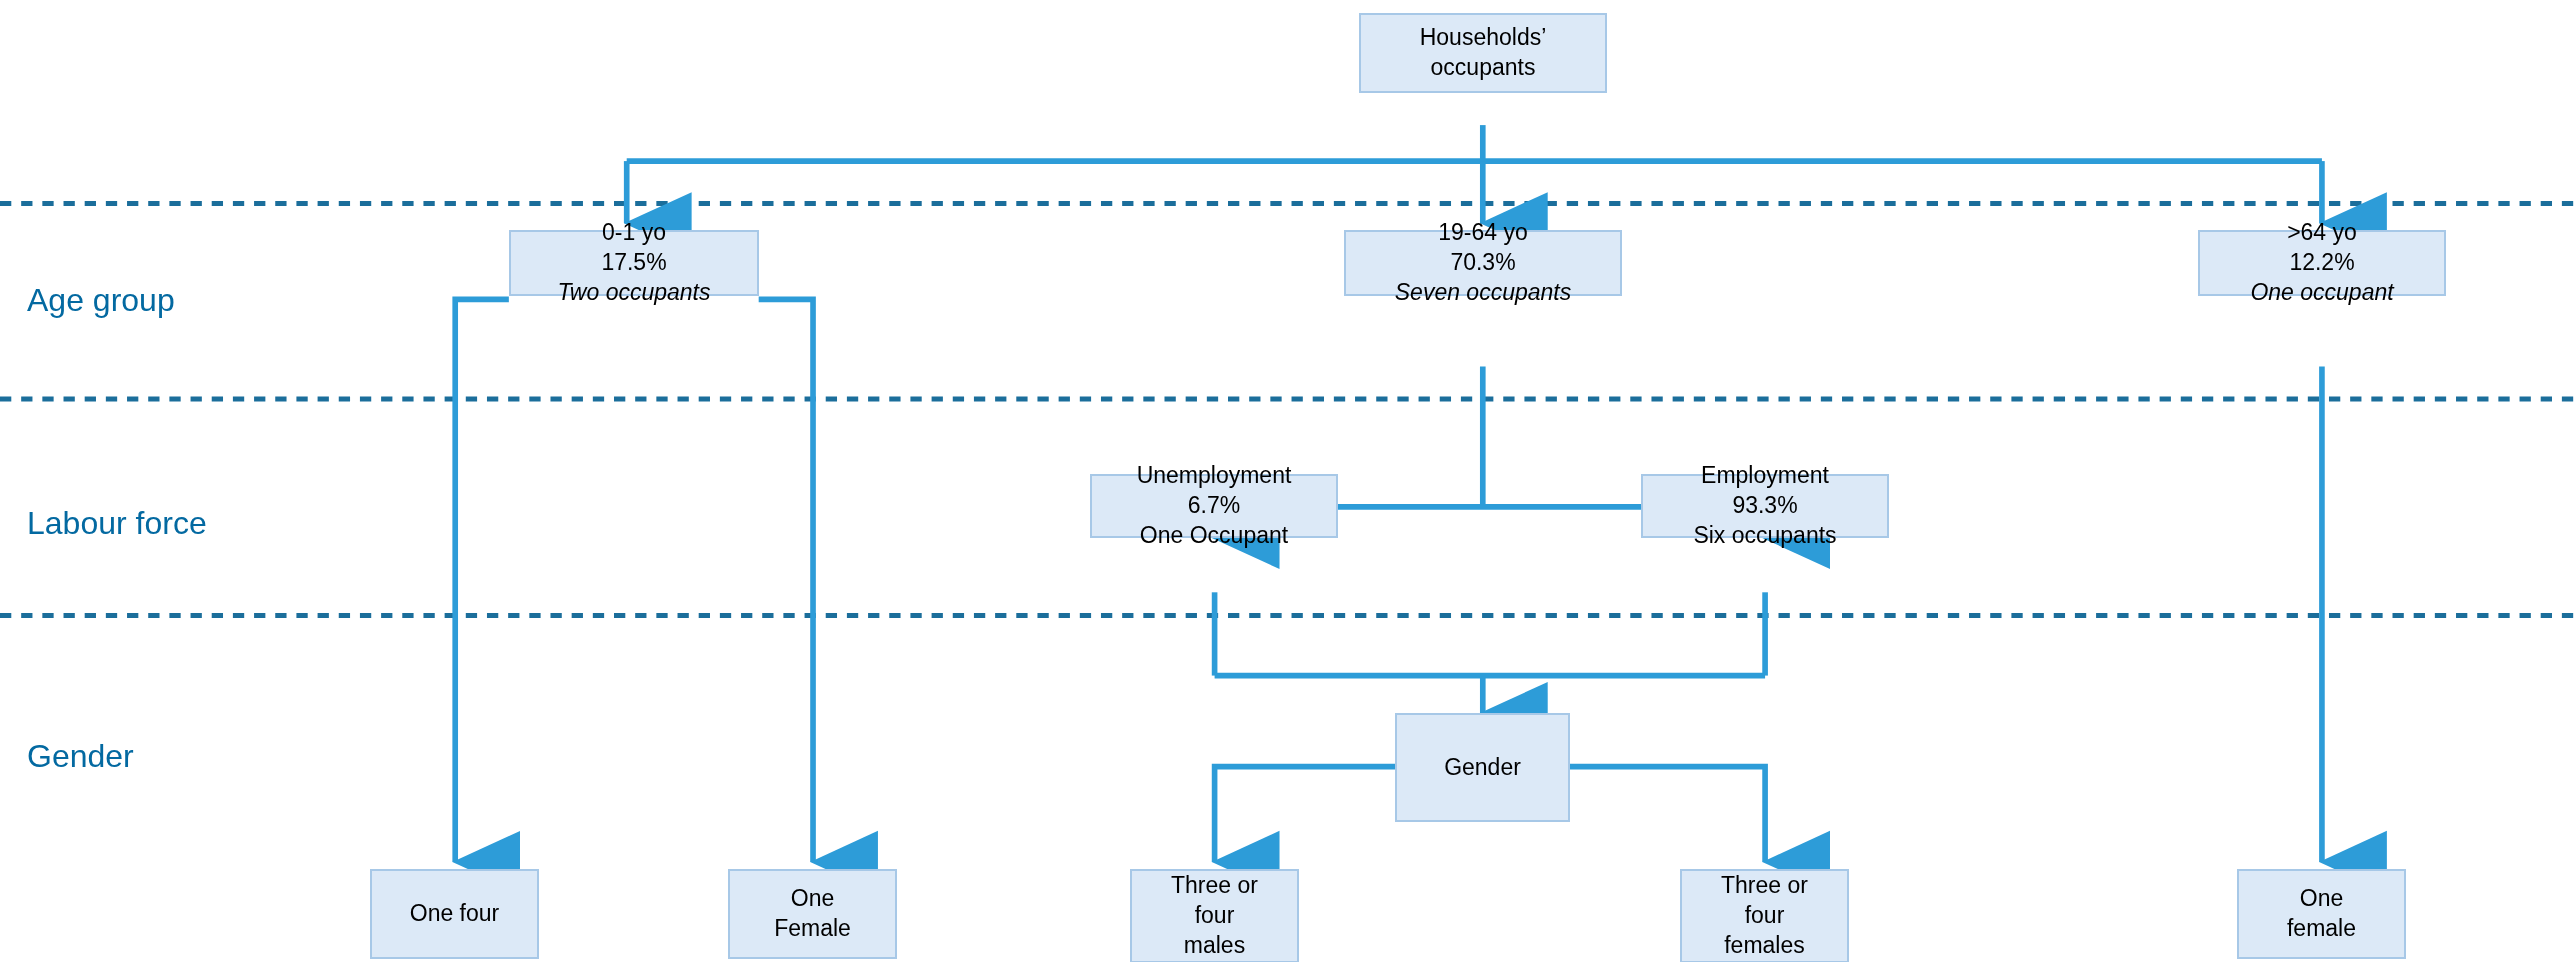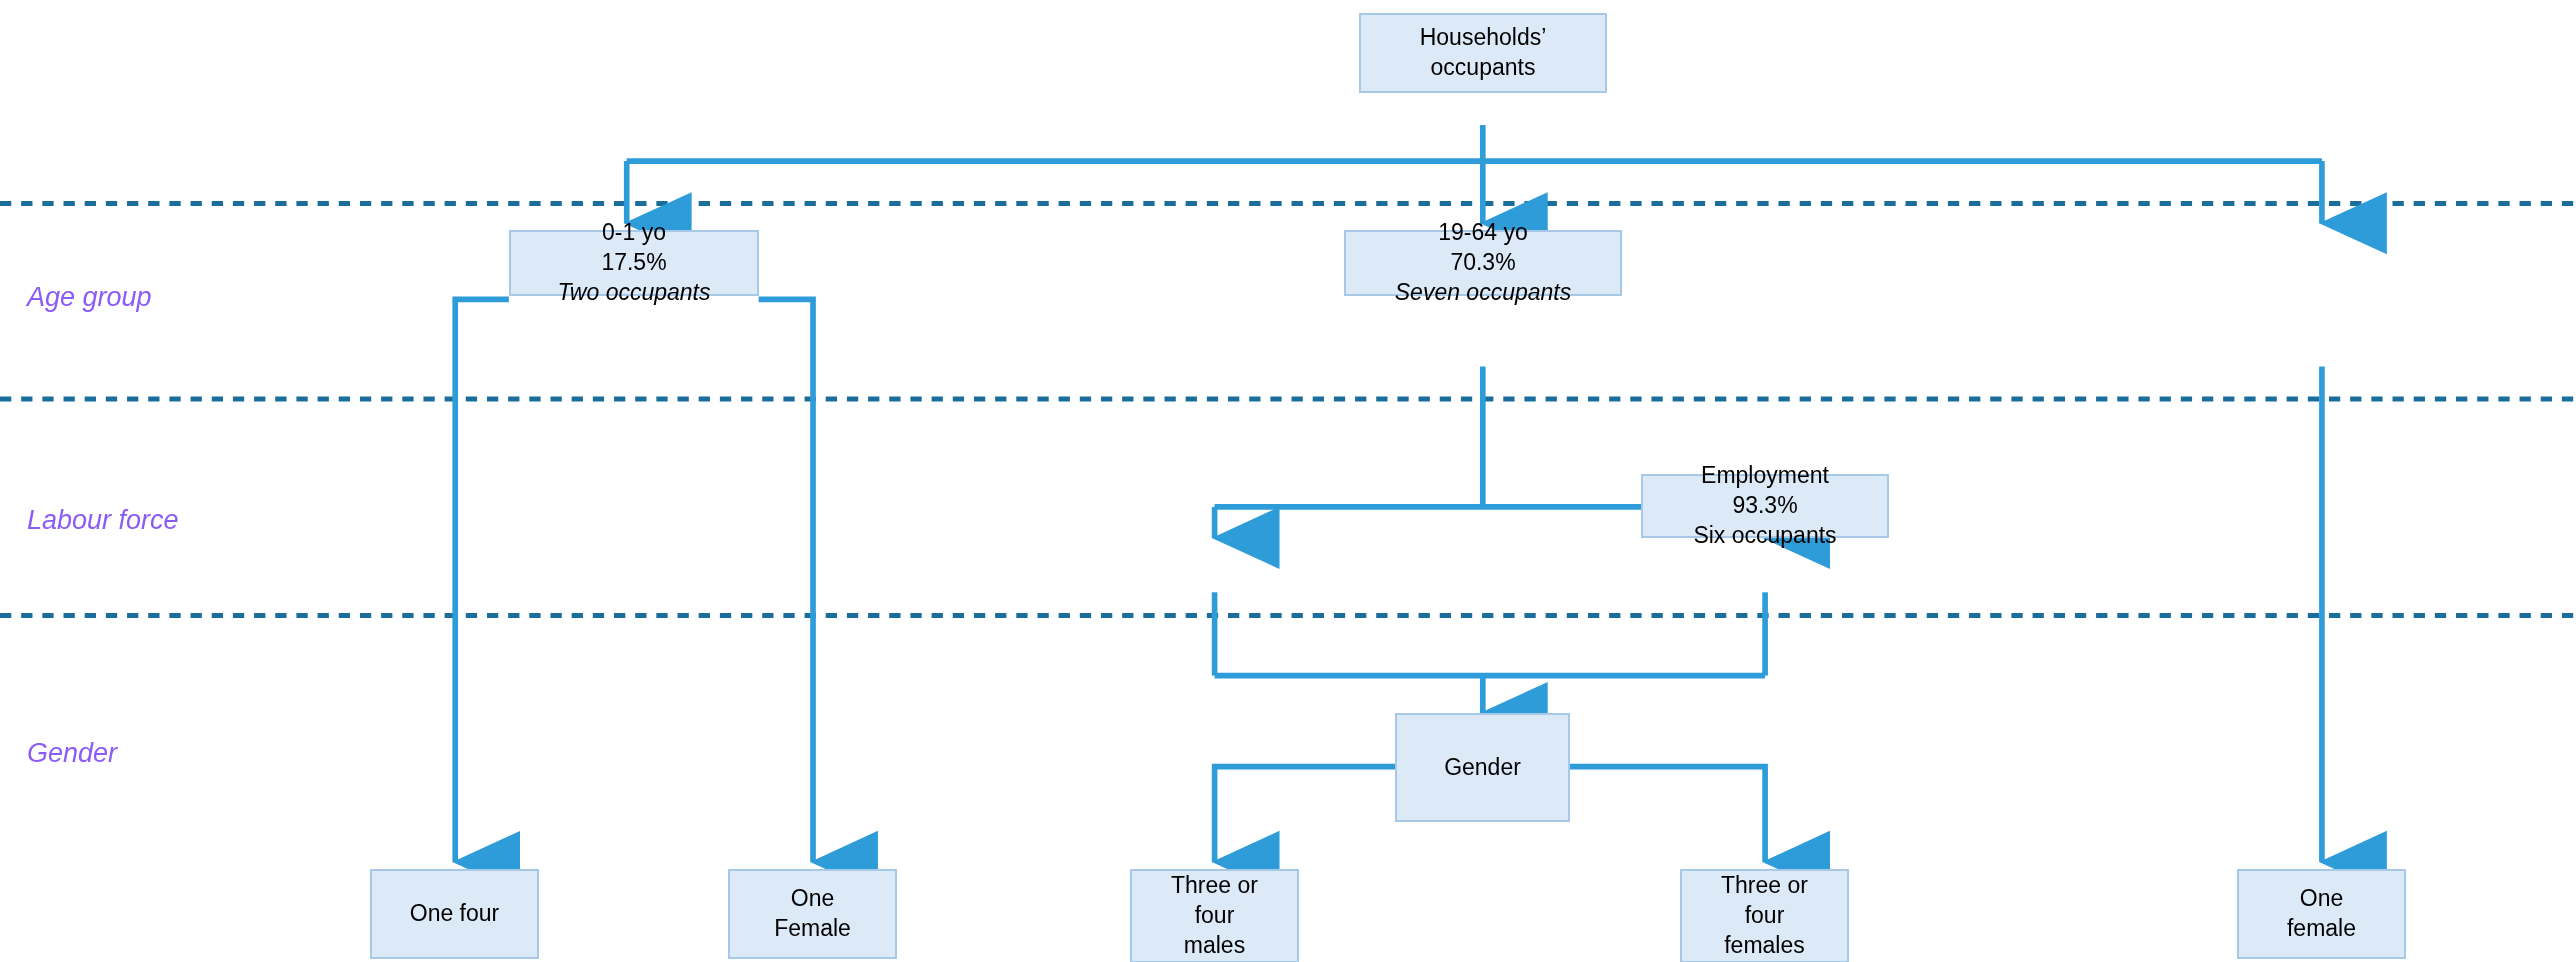--- a/index.html
+++ b/index.html
@@ -38,23 +38,22 @@
     font-size: 23px;
     line-height: 1.30;
     text-align: center;
     font-family: "Liberation Sans", sans-serif;
     z-index: 3;
   }
   .node .line { display: block; white-space: nowrap; }
   .node .line.italic { font-style: italic; }
   .row-label {
     position: absolute;
-    font-style: italic;
-    font-size: 27px;
-    color: #8b5cf6;
+    font-size: 32px;
+    color: #0369a1;
     font-family: "Liberation Sans", sans-serif;
     white-space: nowrap;
     z-index: 4;
   }
 </style>
 </head>
 <body>
 
 <div id="diagram-root">
 
@@ -113,21 +112,31 @@
     <span class="line">17.5%</span>
     <span class="line italic">Two occupants</span>
   </div>
 
   <div class="node" style="left:1344px; top:230px; width:278px; height:66px;">
     <span class="line">19-64 yo</span>
     <span class="line">70.3%</span>
     <span class="line italic">Seven occupants</span>
   </div>
 
+  <div class="node" style="left:2198px; top:230px; width:248px; height:66px;">
+    <span class="line">&gt;64 yo</span>
+    <span class="line">12.2%</span>
+    <span class="line italic">One occupant</span>
+  </div>
 
+  <div class="node" style="left:1090px; top:474px; width:248px; height:64px;">
+    <span class="line">Unemployment</span>
+    <span class="line">6.7%</span>
+    <span class="line">One Occupant</span>
+  </div>
 
   <div class="node" style="left:1641px; top:474px; width:248px; height:64px;">
     <span class="line">Employment</span>
     <span class="line">93.3%</span>
     <span class="line">Six occupants</span>
   </div>
 
   <div class="node" style="left:1395px; top:713px; width:175px; height:109px;">
     <span class="line">Gender</span>
   </div>

